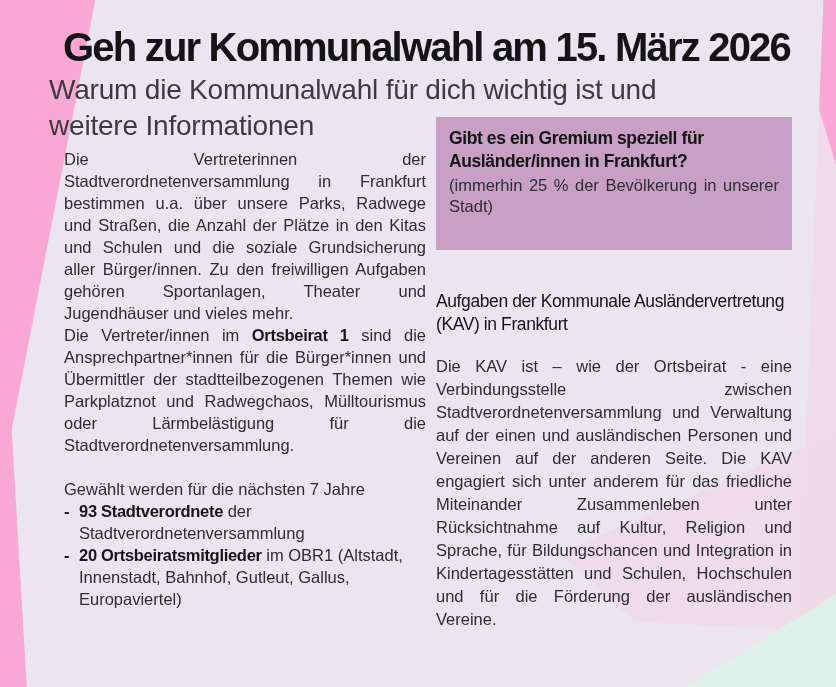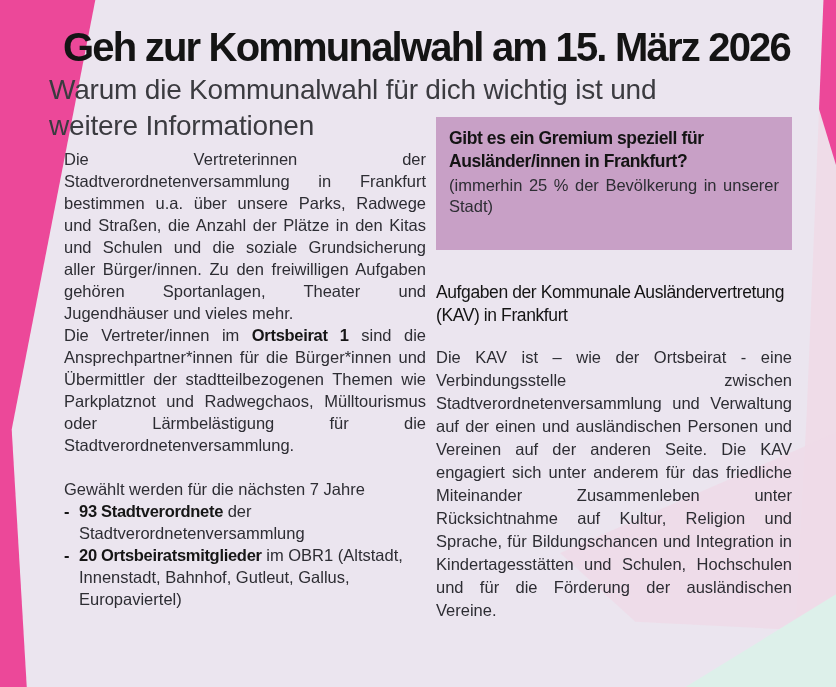--- a/index.html
+++ b/index.html
@@ -1,20 +1,20 @@
 <!DOCTYPE html>
 <html lang="de"><head>
 <meta charset="utf-8">
 <style>
   html,body{margin:0;padding:0;background:#ffffff;}
   .canvas{
     position:relative;
     width:836px;height:687px;
     overflow:hidden;
-    background:#ec4899;
+    background:#f9a8d4;
     font-family:"Liberation Sans","DejaVu Sans",sans-serif;
     color:#2d2d33;
   }
   
   .bg{position:absolute;top:0;left:0;width:100%;height:100%;}
   .bg-pink-band{
     clip-path:polygon(97.5% 14%, 100% 24%, 100% 100%, 84% 100%);
     z-index:1;
   }
   .bg-main{
@@ -58,21 +58,21 @@
   .para-block{margin-bottom:22px;}
   .b, .bold{font-weight:bold;color:#161616;letter-spacing:-0.3px;}
   .election-note{margin-bottom:22px;}
   .bodies-list{list-style:none;margin:0;padding:0;}
   .bodies-list li{display:flex;align-items:flex-start;}
   .bodies-list .dash{font-weight:bold;width:15px;flex:0 0 15px;color:#161616;}
   .bodies-list .li-text{flex:1;}
   
   .highlight-box{
     padding:10px 13px 12px 13px;
-    margin-bottom:31px;
+    margin-bottom:40px;
   }
   .box-heading{
     margin:0 0 2px 0;
     font-size:17.5px;line-height:23px;
     font-weight:bold;letter-spacing:-0.4px;
     color:#141414;
   }
   .box-subheading{margin:0 0 21px 0 !important;text-align:right;}
   .highlight-box p{line-height:21px;}
   .kav-heading{

